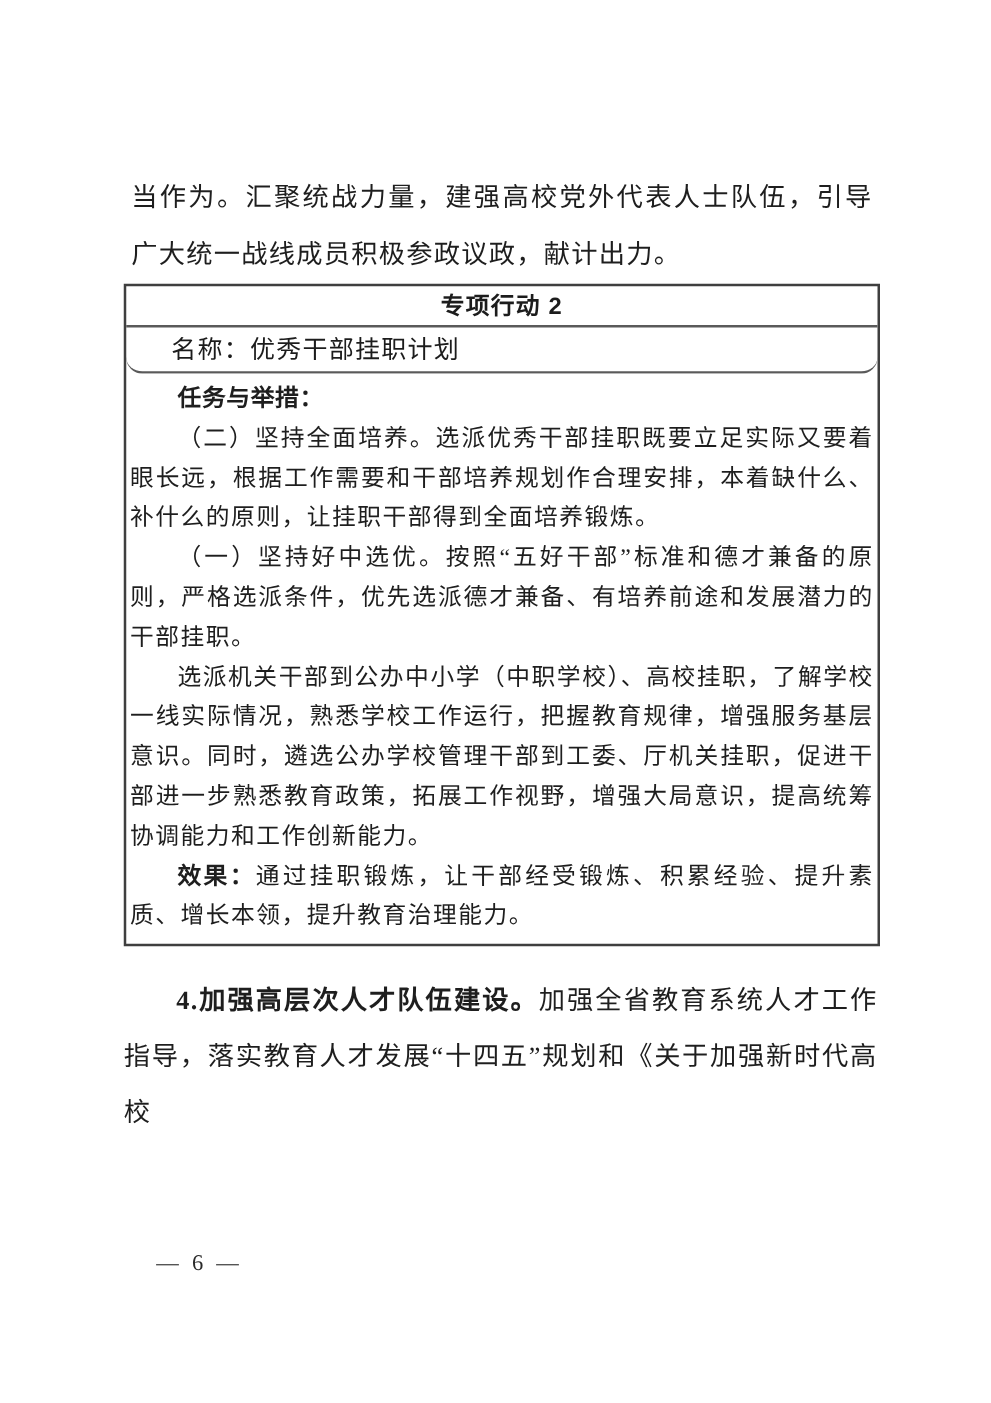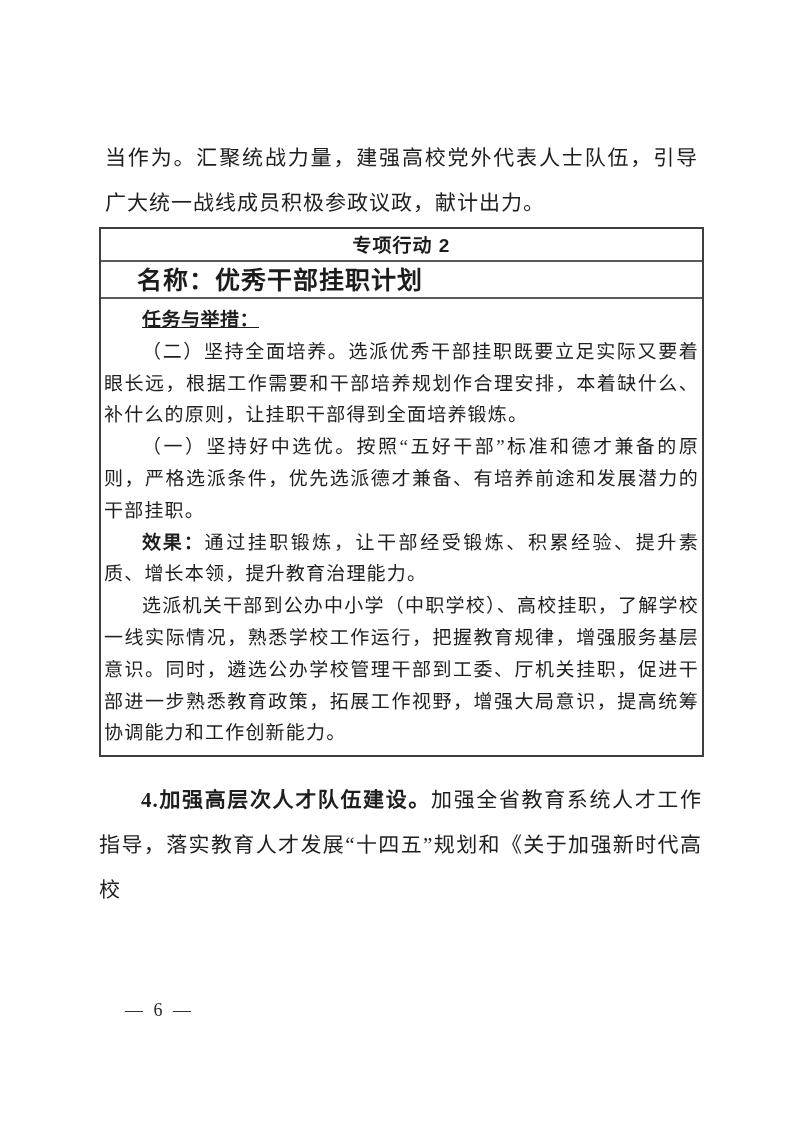--- a/index.html
+++ b/index.html
@@ -46,24 +46,25 @@
     font-weight: 700;
     font-size: 19px;
     letter-spacing: 1px;
     border-bottom: 2px solid #5a5a5a;
   }
   .t-name {
     height: 37px;
     line-height: 37px;
     padding-left: 36px;
     font-family: "Liberation Sans", "DejaVu Sans", sans-serif;
-    font-weight: 700;
-    font-size: 25px;
+    font-weight: 400;
+    font-size: 20px;
     letter-spacing: 1px;
     border-bottom: 2px solid #5a5a5a;
+    border-radius: 13px;
   }
   .t-body {
     padding: 5px 3px 6px 3px;
   }
   .tp {
     font-size: 19px;
     line-height: 31.8px;
     letter-spacing: 1.2px;
     text-align: justify;
     color: #1e1e1e;
@@ -71,21 +72,20 @@
   .indent { text-indent: 2em; }
   .lbl {
     font-family: "Liberation Sans", "DejaVu Sans", sans-serif;
     font-weight: 700;
     letter-spacing: 0.5px;
   }
   .bold-line {
     font-family: "Liberation Sans", "DejaVu Sans", sans-serif;
     font-weight: 700;
     letter-spacing: 0.5px;
-    text-decoration: underline;
   }
   
   .closing {
     margin-top: 21px;
     text-indent: 2em;
     line-height: 45px;
     padding-right: 2px;
   }
   .lead { font-weight: 700; }
   .page-number {
@@ -112,23 +112,23 @@
       <div class="t-body">
 
 
         <p class="tp indent bold-line">任务与举措：</p>
 
         <p class="tp indent">（二）坚持全面培养。选派优秀干部挂职既要立足实际又要着眼长远，根据工作需要和干部培养规划作合理安排，本着缺什么、补什么的原则，让挂职干部得到全面培养锻炼。</p>
 
         <p class="tp indent">（一）坚持好中选优。按照“五好干部”标准和德才兼备的原则，严格选派条件，优先选派德才兼备、有培养前途和发展潜力的干部挂职。</p>
 
 
+        <p class="tp indent">选派机关干部到公办中小学（中职学校）、高校挂职，了解学校一线实际情况，熟悉学校工作运行，把握教育规律，增强服务基层意识。同时，遴选公办学校管理干部到工委、厅机关挂职，促进干部进一步熟悉教育政策，拓展工作视野，增强大局意识，提高统筹协调能力和工作创新能力。</p>
+
         <p class="tp indent"><span class="lbl">效果：</span><span>通过挂职锻炼，让干部经受锻炼、积累经验、提升素质、增长本领，提升教育治理能力。</span></p>
-
-        <p class="tp indent">选派机关干部到公办中小学（中职学校）、高校挂职，了解学校一线实际情况，熟悉学校工作运行，把握教育规律，增强服务基层意识。同时，遴选公办学校管理干部到工委、厅机关挂职，促进干部进一步熟悉教育政策，拓展工作视野，增强大局意识，提高统筹协调能力和工作创新能力。</p>
 
       </div>
     </div>
 
     <p class="para closing"><span class="lead">4.加强高层次人才队伍建设。</span><span>加强全省教育系统人才工作指导，落实教育人才发展“十四五”规划和《关于加强新时代高校</span></p>
 
   </div>
 
   <div class="page-number">— 6 —</div>
 </div>

